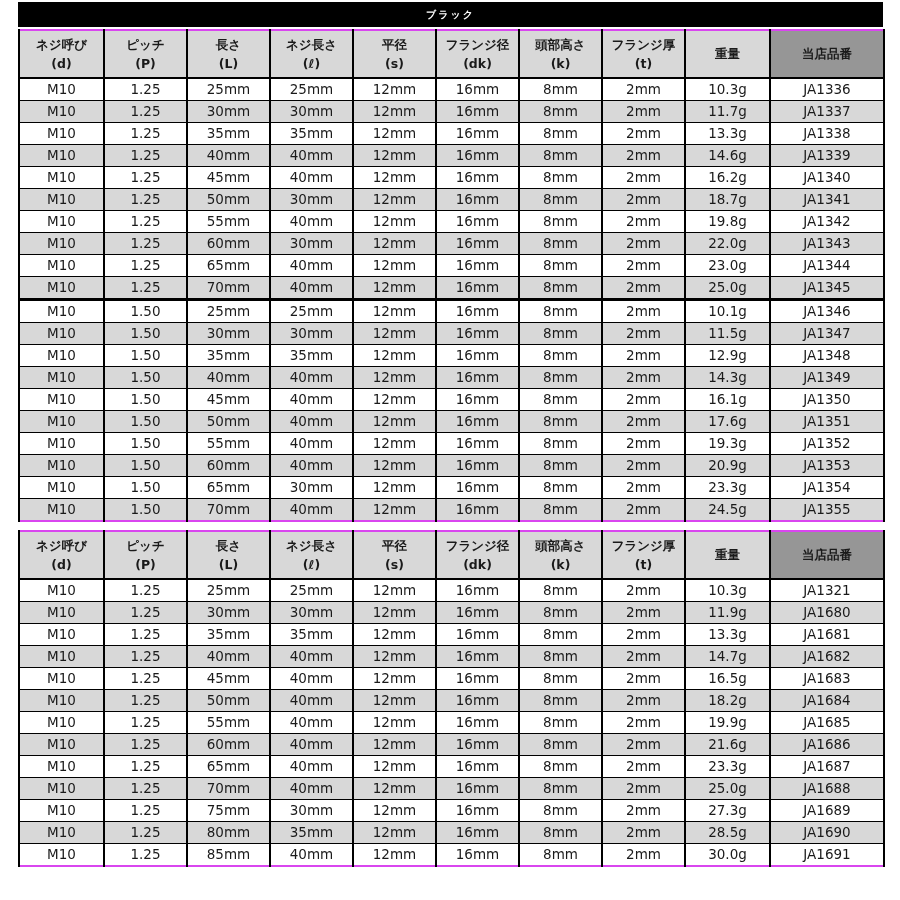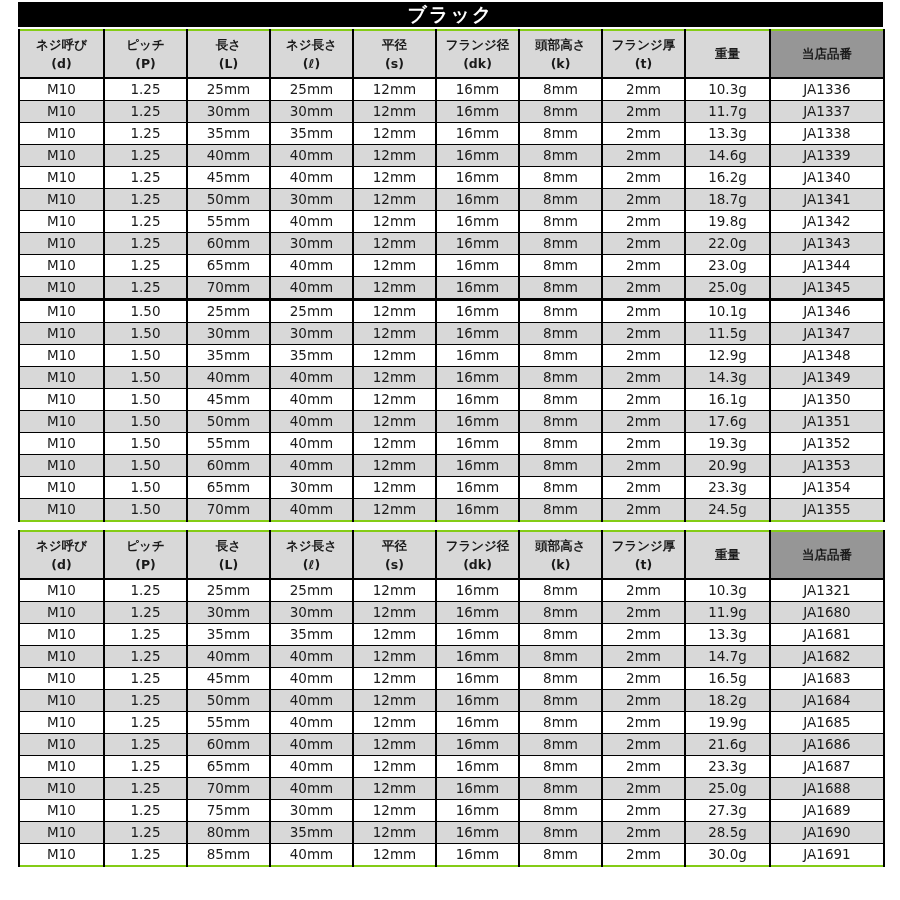--- a/index.html
+++ b/index.html
@@ -15,32 +15,32 @@
     box-sizing: border-box;
     padding: 2px 17px 0 18px;
     background: #ffffff;
     overflow: hidden;
   }
   .table-block { margin: 0 0 8px 0; }
   .title-bar {
     background: #000000;
     color: #ffffff;
     font-weight: bold;
-    font-size: 19px;
+    font-size: 10px;
     text-align: center;
     height: 25px;
     line-height: 25px;
     letter-spacing: 2px;
     margin-bottom: 2px;
   }
   table.spec {
     width: 865px;
     table-layout: fixed;
     border-collapse: collapse;
-    border: 2px solid #84cc16;
+    border: 2px solid #d946ef;
     padding-left: 8px;
   }
   table.spec th, table.spec td {
     border-left: 2px solid #000000;
     border-right: 2px solid #000000;
     border-top: 1px solid #000000;
     border-bottom: 1px solid #000000;
     text-align: center;
     vertical-align: middle;
     overflow: hidden;

